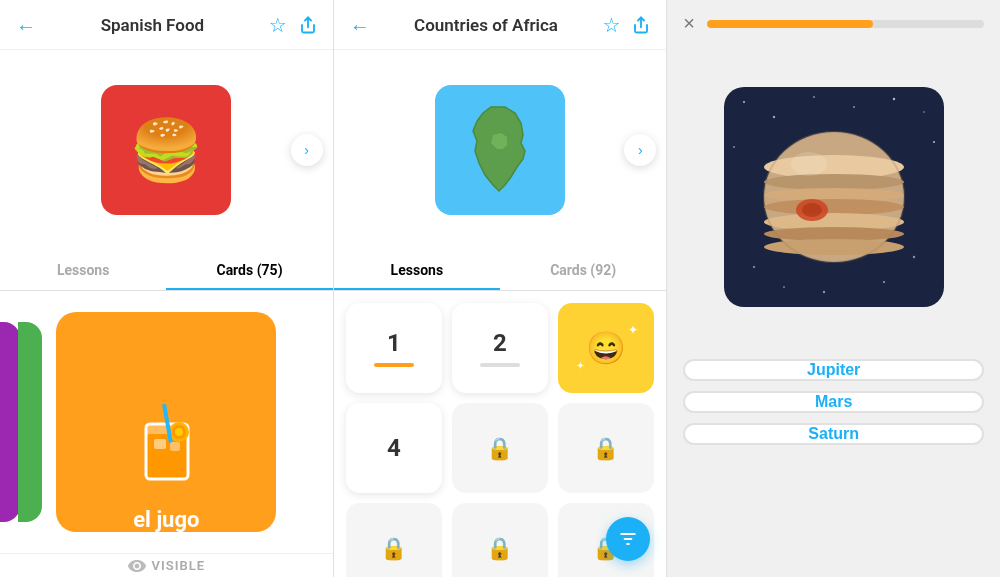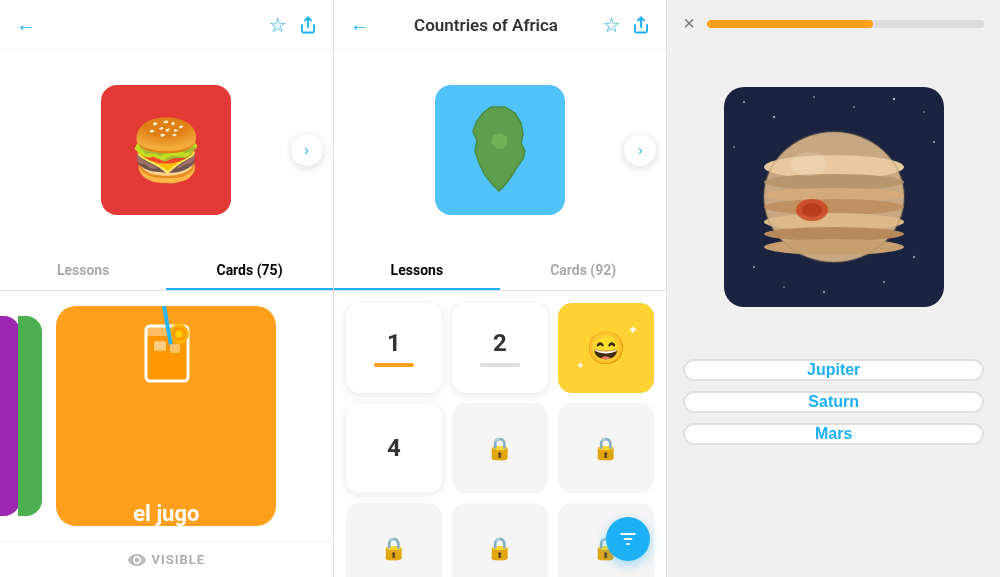--- a/index.html
+++ b/index.html
@@ -129,21 +129,21 @@
       overflow: hidden;
     }
     .flashcard {
       background: #ff9f1c;
       border-radius: 20px;
       width: 220px;
       height: 220px;
       display: flex;
       flex-direction: column;
       align-items: center;
-      justify-content: space-between;
+      justify-content: flex-end;
       position: relative;
     }
     .flashcard-text {
       color: #fff;
       font-size: 22px;
       font-weight: 700;
       margin-top: 8px;
     }
     .card-peek-purple {
       position: absolute;
@@ -155,21 +155,21 @@
       background: #9c27b0;
       border-radius: 0 16px 16px 0;
     }
 
     
     .visible-label {
       display: flex;
       align-items: center;
       justify-content: center;
       gap: 6px;
-      padding: 10px;
+      padding: 4px;
       color: #aaa;
       font-size: 13px;
       font-weight: 600;
       letter-spacing: 1px;
       border-top: 1px solid #f0f0f0;
     }
 
     
     .lessons-grid {
       flex: 1;
@@ -324,20 +324,21 @@
       align-items: center;
       justify-content: center;
     }
   </style>
 </head>
 <body>
 
 <div class="panel">
   <div class="header">
     <button class="icon-btn">←</button>
+    <span class="header-title">Spanish Food</span>
     <div class="header-icons">
       <button class="icon-btn">☆</button>
       <button class="icon-btn">
         <svg width="18" height="18" viewBox="0 0 24 24" fill="none" stroke="currentColor" stroke-width="2.5" stroke-linecap="round" stroke-linejoin="round">
           <path d="M4 12v8a2 2 0 002 2h12a2 2 0 002-2v-8"></path>
           <polyline points="16 6 12 2 8 6"></polyline>
           <line x1="12" y1="2" x2="12" y2="15"></line>
         </svg>
       </button>
     </div>
@@ -519,16 +520,16 @@
 
         <ellipse cx="80" cy="75" rx="70" ry="65" fill="none" stroke="#a0805a" stroke-width="2" opacity="0.3"></ellipse>
 
         <ellipse cx="55" cy="42" rx="18" ry="12" fill="rgba(255,255,240,0.15)"></ellipse>
       </svg>
     </div>
   </div>
 
   <div class="quiz-answers">
     <button class="answer-btn">Jupiter</button>
+    <button class="answer-btn">Mars</button>
     <button class="answer-btn">Saturn</button>
-    <button class="answer-btn">Mars</button>
   </div>
 </div>
 
 </body></html>

